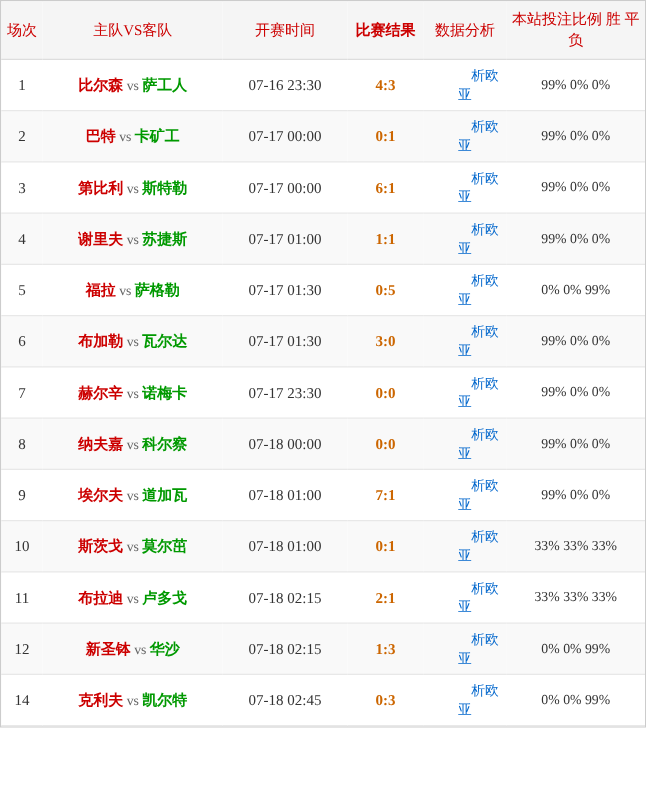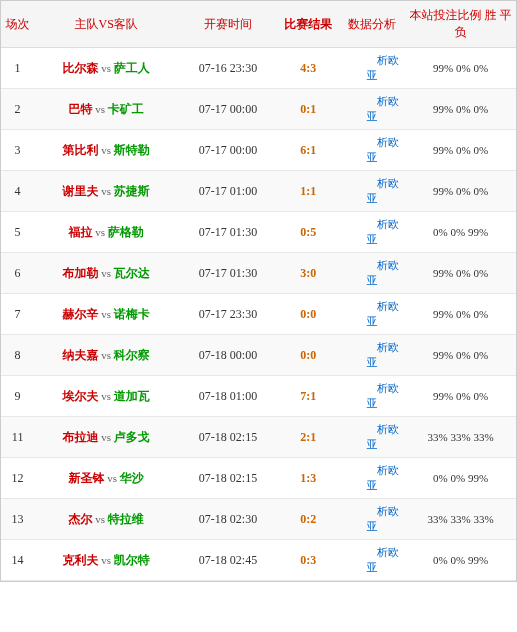--- a/index.html
+++ b/index.html
@@ -167,42 +167,42 @@
         </tr>
         <tr>
           <td>9</td>
           <td class="team-col"><span class="home-team">埃尔夫</span><span class="vs-text"> vs </span><span class="away-team">道加瓦</span></td>
           <td>07-18 01:00</td>
           <td class="score">7:1</td>
           <td><a class="analyze-link" href="#">析欧亚</a></td>
           <td class="odds">99% 0% 0%</td>
         </tr>
         <tr>
+          <td>10</td>
+          <td class="team-col"><span class="home-team">斯茨戈</span><span class="vs-text"> vs </span><span class="away-team">莫尔茁</span></td>
+          <td>07-18 01:00</td>
+          <td class="score">0:1</td>
+          <td><a class="analyze-link" href="#">析欧亚</a></td>
+          <td class="odds">33% 33% 33%</td>
+        </tr>
+        <tr>
           <td>11</td>
           <td class="team-col"><span class="home-team">布拉迪</span><span class="vs-text"> vs </span><span class="away-team">卢多戈</span></td>
           <td>07-18 02:15</td>
           <td class="score">2:1</td>
           <td><a class="analyze-link" href="#">析欧亚</a></td>
           <td class="odds">33% 33% 33%</td>
         </tr>
         <tr>
           <td>12</td>
           <td class="team-col"><span class="home-team">新圣钵</span><span class="vs-text"> vs </span><span class="away-team">华沙</span></td>
           <td>07-18 02:15</td>
           <td class="score">1:3</td>
           <td><a class="analyze-link" href="#">析欧亚</a></td>
           <td class="odds">0% 0% 99%</td>
-        </tr>
-        <tr>
-          <td>13</td>
-          <td class="team-col"><span class="home-team">杰尔</span><span class="vs-text"> vs </span><span class="away-team">特拉维</span></td>
-          <td>07-18 02:30</td>
-          <td class="score">0:2</td>
-          <td><a class="analyze-link" href="#">析欧亚</a></td>
-          <td class="odds">33% 33% 33%</td>
         </tr>
         <tr>
           <td>14</td>
           <td class="team-col"><span class="home-team">克利夫</span><span class="vs-text"> vs </span><span class="away-team">凯尔特</span></td>
           <td>07-18 02:45</td>
           <td class="score">0:3</td>
           <td><a class="analyze-link" href="#">析欧亚</a></td>
           <td class="odds">0% 0% 99%</td>
         </tr>
       </tbody>

